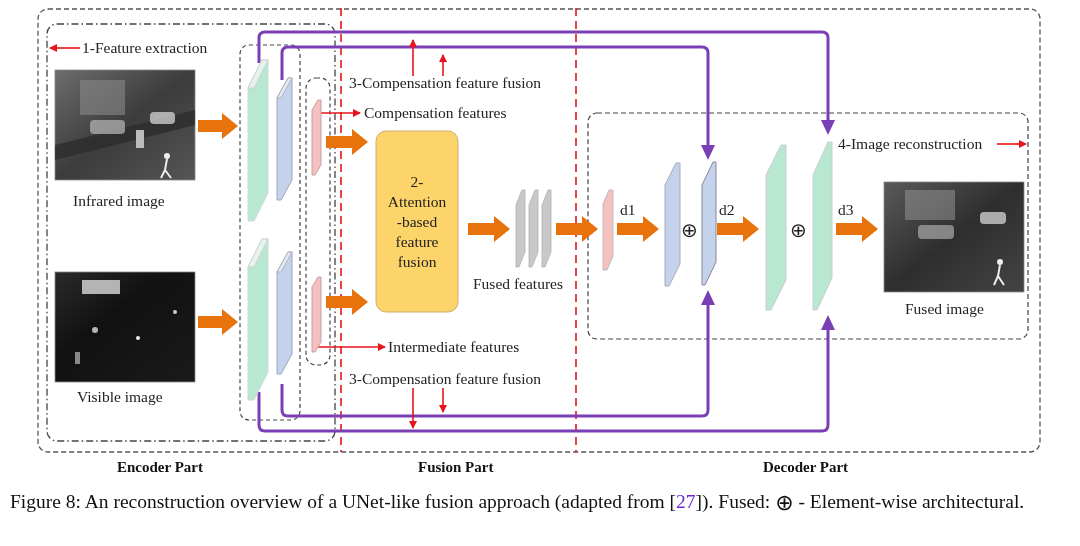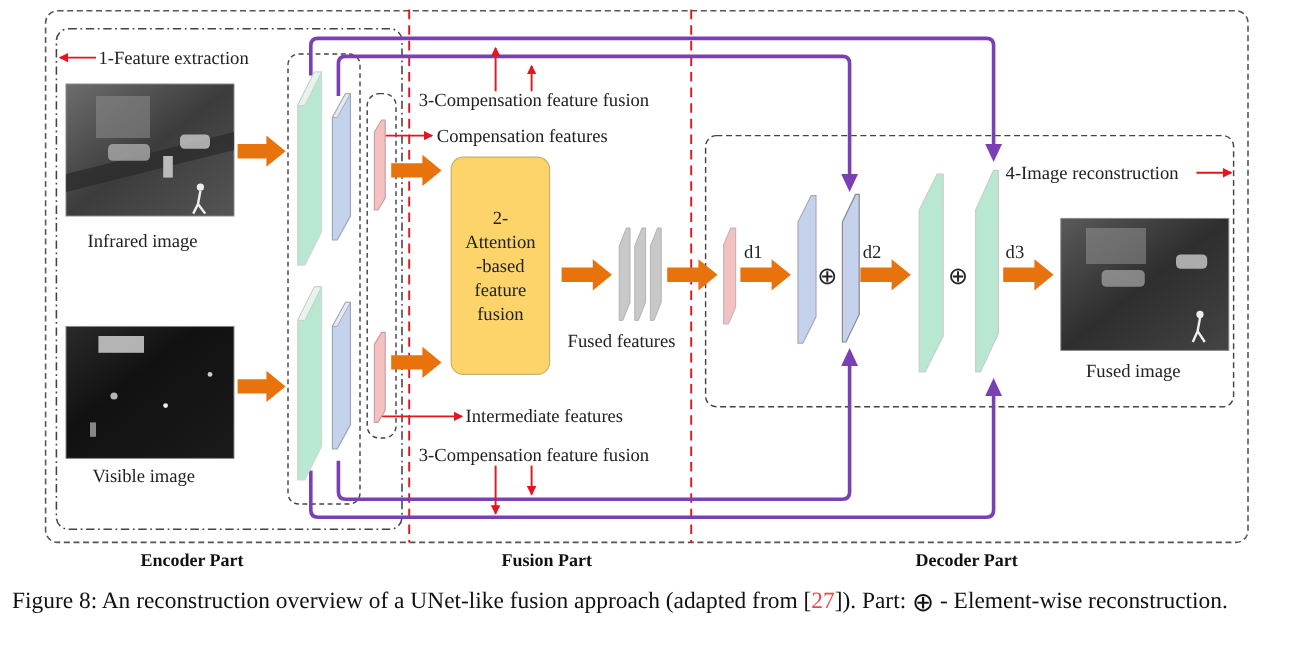--- a/index.html
+++ b/index.html
@@ -1,21 +1,21 @@
 <!DOCTYPE html>
 <html><head>
 <meta charset="utf-8">
 <style>
   html, body { margin:0; padding:0; background:#ffffff; }
   body { width:1080px; height:546px; position:relative; overflow:hidden; font-family:"Liberation Serif", serif; }
   #diagram { position:absolute; left:0; top:0; width:1080px; height:480px; }
   .lbl { font-family:"Liberation Serif", serif; font-size:15.5px; fill:#222; }
   .bold { font-weight:bold; font-size:15px; fill:#111; }
   #caption { position:absolute; left:10px; top:490px; width:1066px; font-family:"Liberation Serif", serif; font-size:19.5px; line-height:24px; color:#111; }
-  #caption .ref { color:#ef4444; }
+  #caption .ref { color:#6d28d9; }
   .oplus { display:inline-block; font-size:22px; line-height:18px; vertical-align:-2px; }
 </style>
 </head>
 <body>
 
 <svg id="diagram" viewBox="0 0 1080 480" xmlns="http://www.w3.org/2000/svg">
   <defs>
     <marker id="redHead" markerWidth="8" markerHeight="8" refX="7" refY="4" orient="auto" markerUnits="userSpaceOnUse">
       <path d="M0,0 L8,4 L0,8 z" fill="#e8141b"></path>
     </marker>
@@ -189,13 +189,13 @@
     <text class="lbl" x="417" y="227">-based</text>
     <text class="lbl" x="417" y="247">feature</text>
     <text class="lbl" x="417" y="267">fusion</text>
   </g>
 
   <text class="lbl bold" x="117" y="472">Encoder Part</text>
   <text class="lbl bold" x="418" y="472">Fusion Part</text>
   <text class="lbl bold" x="763" y="472">Decoder Part</text>
 </svg>
 
-<div id="caption"><span>Figure 8:  An reconstruction overview of a UNet-like fusion approach (adapted from [</span><span class="ref">27</span><span>]).  Part: </span><span class="oplus">⊕</span><span> - Element-wise reconstruction.</span></div>
+<div id="caption"><span>Figure 8:  An reconstruction overview of a UNet-like fusion approach (adapted from [</span><span class="ref">27</span><span>]).  Fused: </span><span class="oplus">⊕</span><span> - Element-wise architectural.</span></div>
 
 </body></html>

